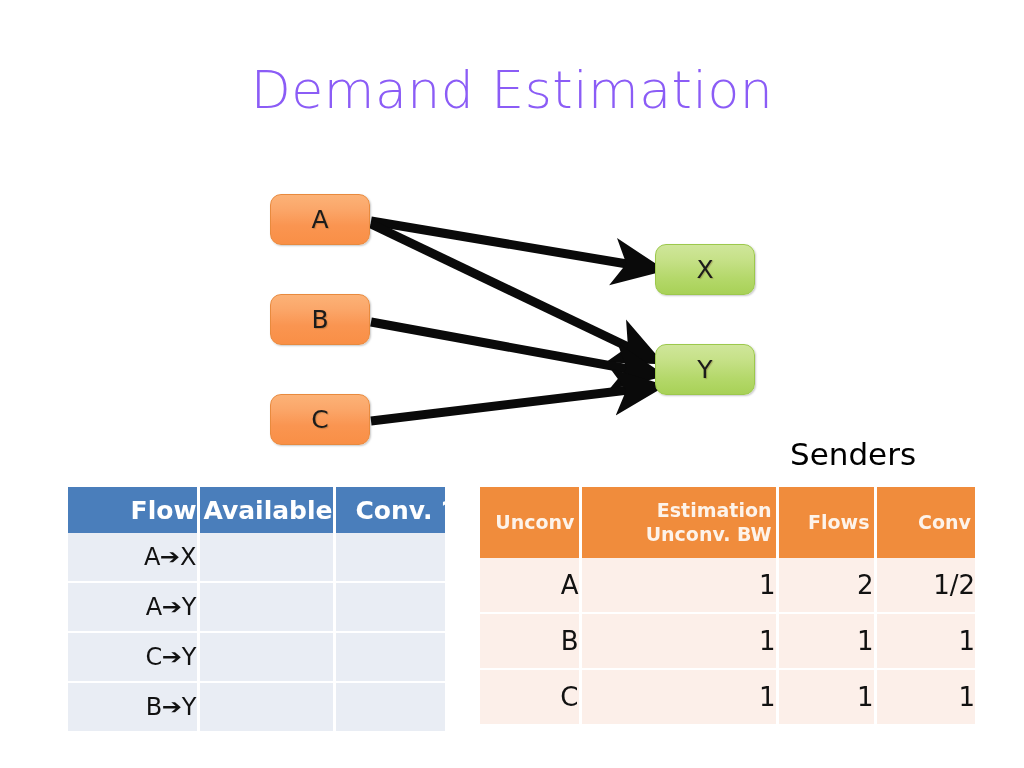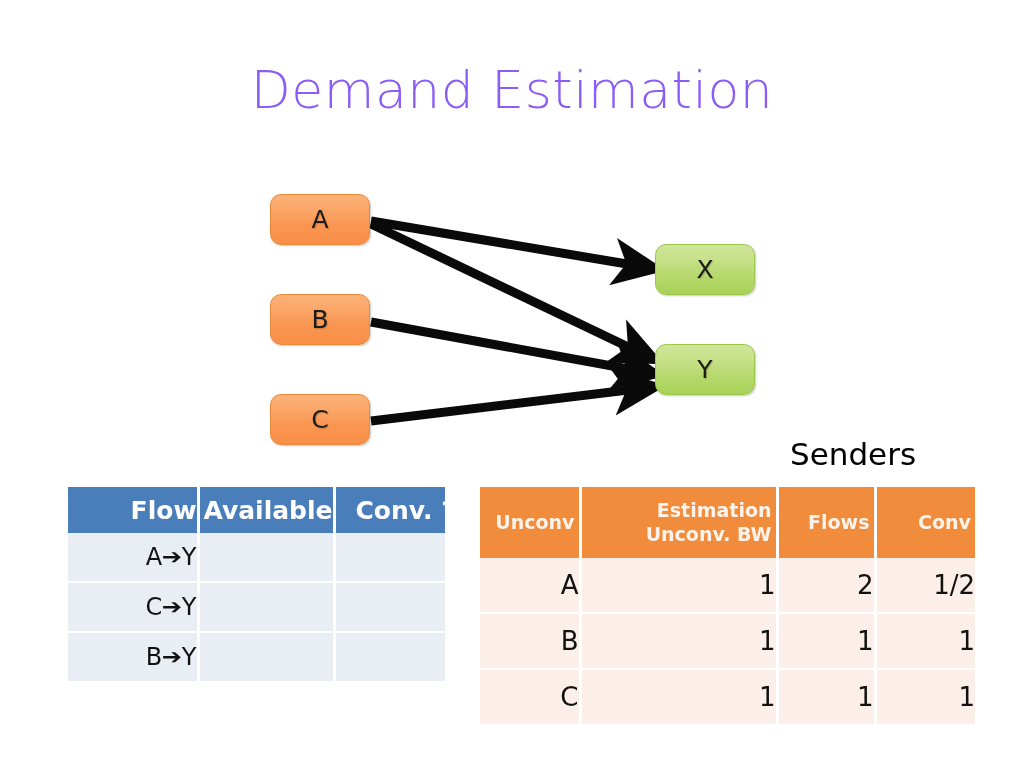--- a/index.html
+++ b/index.html
@@ -222,20 +222,25 @@
   </colgroup>
   <thead>
     <tr>
       <th>Flow</th>
       <th>Available</th>
       <th>Conv. ?</th>
     </tr>
   </thead>
   <tbody>
     <tr>
+      <td><span>A</span><span class="arrow-glyph">➔</span><span>X</span></td>
+      <td></td>
+      <td></td>
+    </tr>
+    <tr>
       <td><span>A</span><span class="arrow-glyph">➔</span><span>Y</span></td>
       <td></td>
       <td></td>
     </tr>
     <tr>
       <td><span>C</span><span class="arrow-glyph">➔</span><span>Y</span></td>
       <td></td>
       <td></td>
     </tr>
     <tr>

